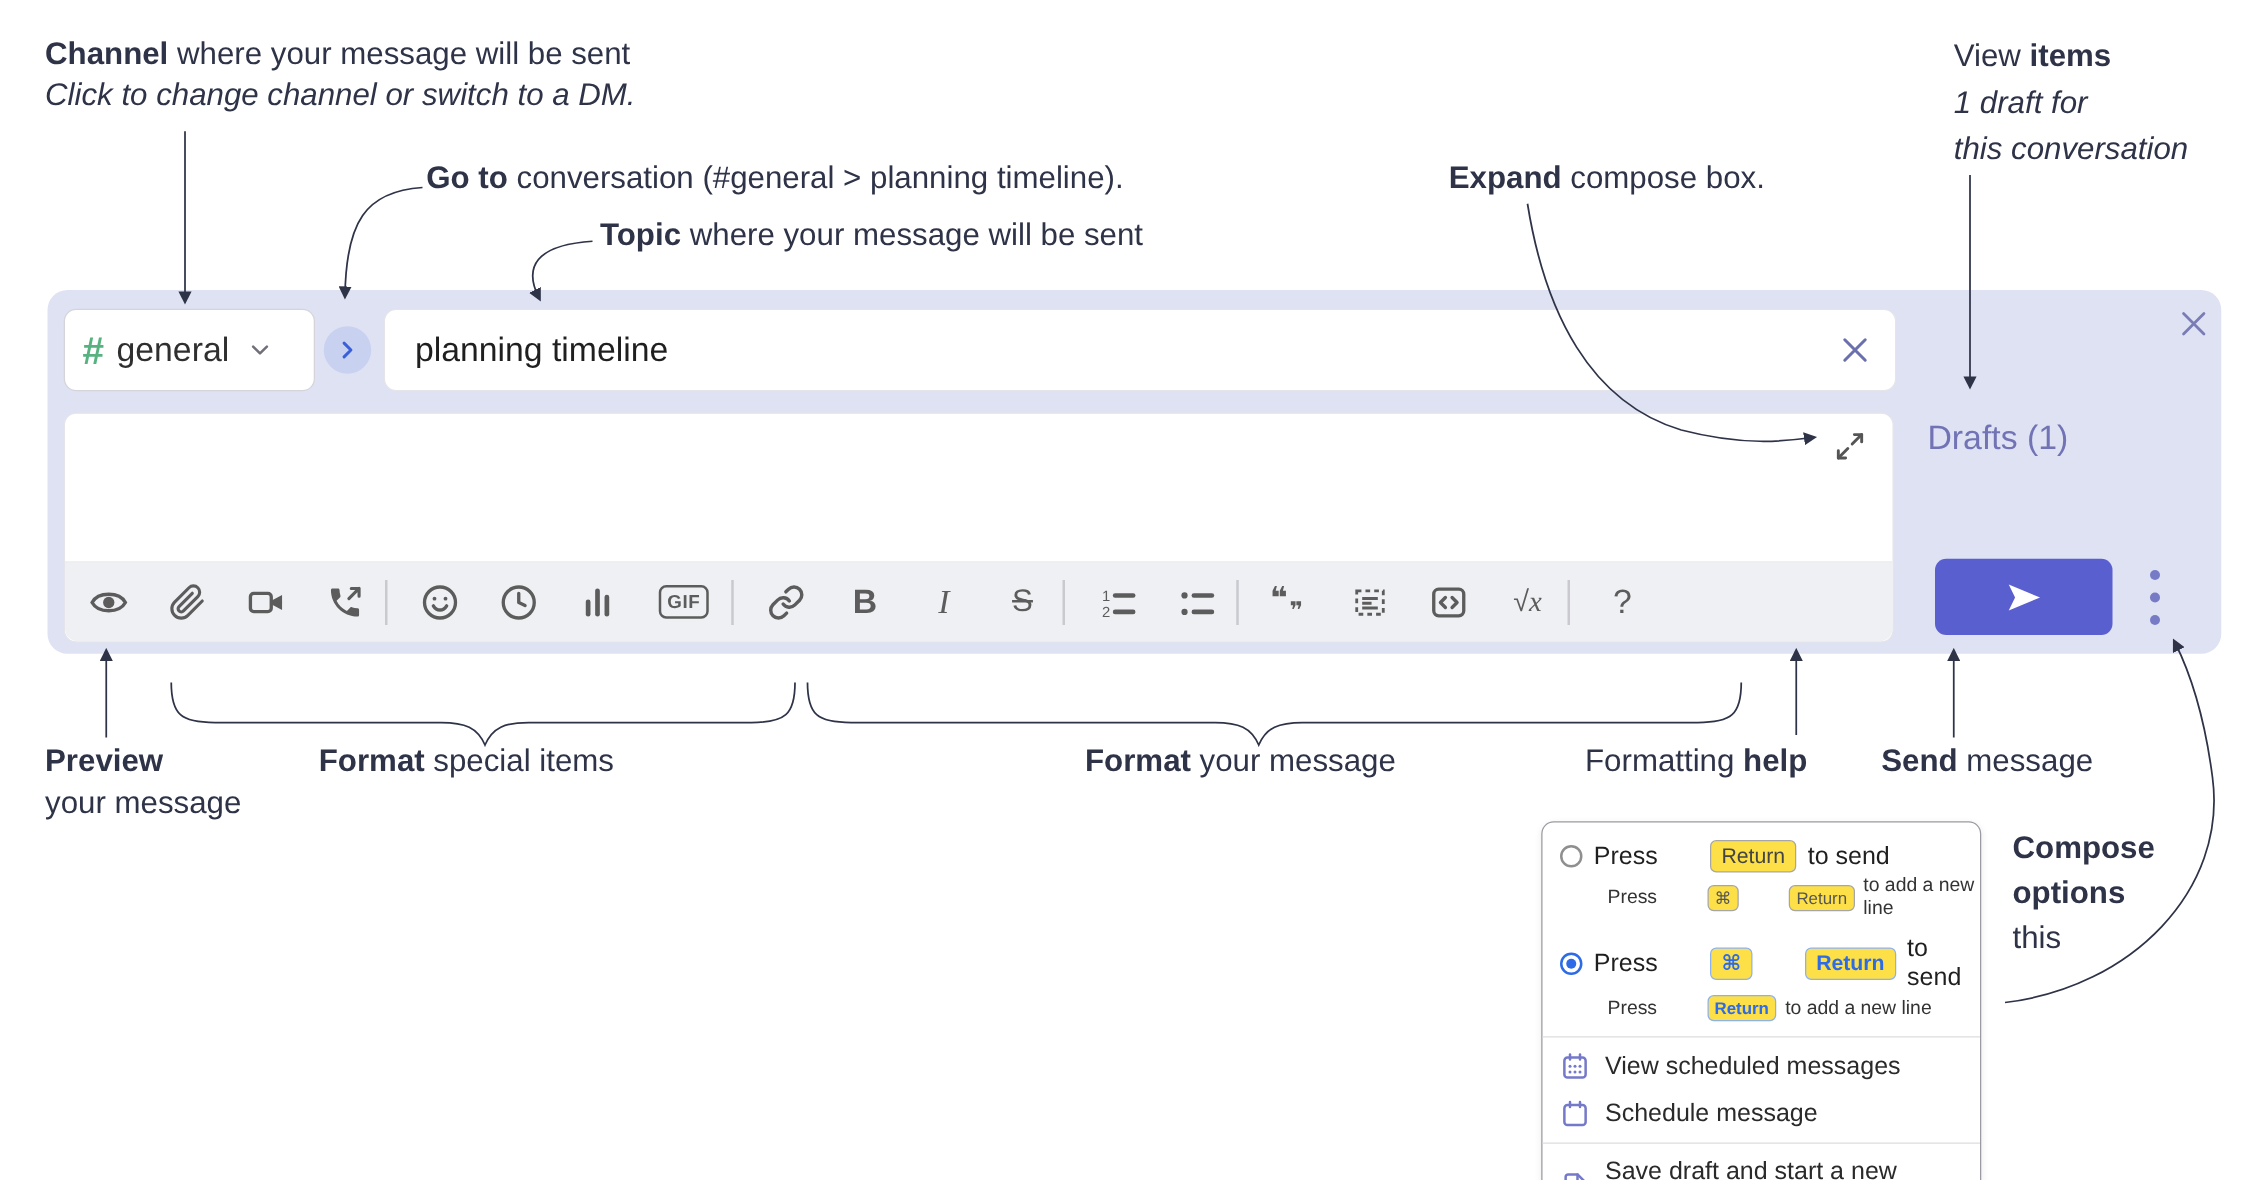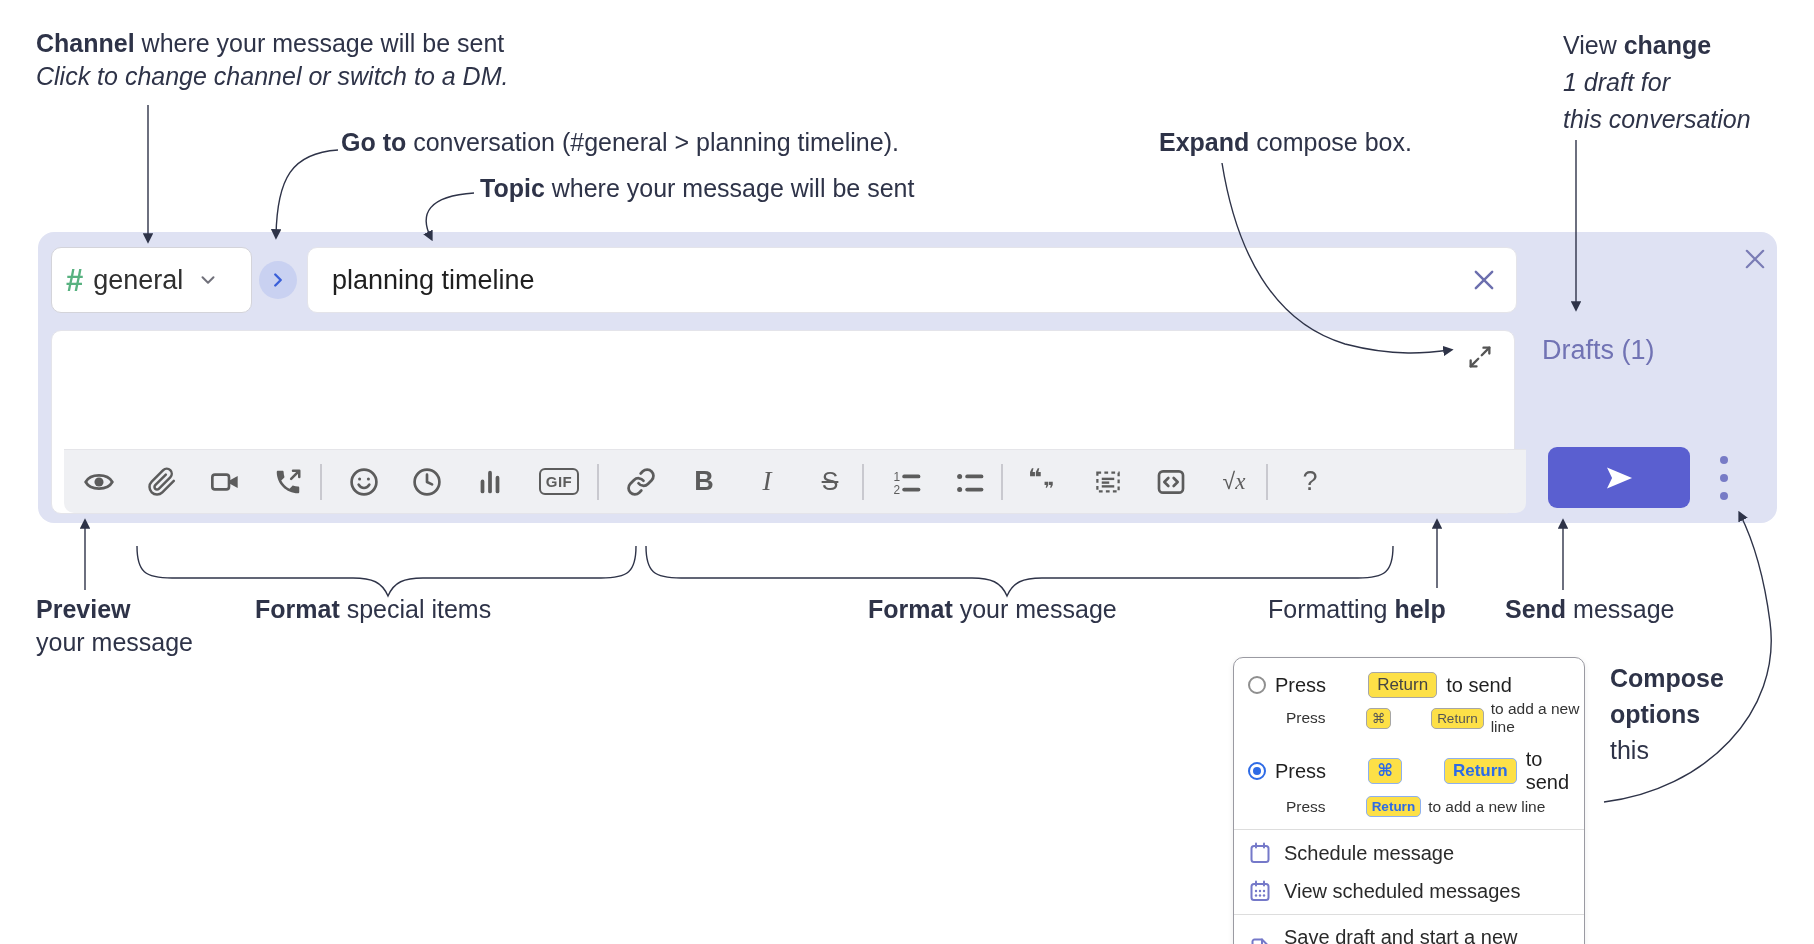--- a/index.html
+++ b/index.html
@@ -20,21 +20,21 @@
   .hash{color:var(--green);font-size:31px;font-weight:700;line-height:1;}
   .chan-name{font-size:27px;color:#2f2f2f;}
   .goto-btn{position:absolute;left:221px;top:29px;width:38px;height:38px;border-radius:50%;background:#c9d1f1;display:flex;align-items:center;justify-content:center;cursor:pointer;}
   .topic{position:absolute;left:269px;top:15px;width:1210px;height:66px;background:#fff;border:1px solid #e4e4ea;border-radius:10px;}
   .topic input{position:absolute;left:0;top:0;width:100%;height:100%;border:none;outline:none;background:transparent;font-family:inherit;font-size:27px;color:#1f1f1f;padding:0 60px 0 24px;}
   .topic .clear{position:absolute;right:18px;top:50%;transform:translateY(-50%);width:28px;height:28px;cursor:pointer;}
   .close-box{position:absolute;left:1703px;top:13px;width:28px;height:28px;cursor:pointer;}
   .msgbox{position:absolute;left:13px;top:98px;width:1464px;height:184px;background:#fff;border:1px solid #e4e4ea;border-radius:10px;}
   .placeholder{position:absolute;left:18px;top:18px;font-size:27px;color:#909090;}
   .expand{position:absolute;right:20px;top:12px;width:28px;height:28px;cursor:pointer;}
-  .toolbar{position:absolute;left:0;bottom:0;width:100%;height:64px;background:#eff0f3;border-top:1px solid #e5e5e9;border-radius:0 0 10px 10px;display:flex;align-items:center;padding-left:14px;margin-left:12px;}
+  .toolbar{position:absolute;left:0;bottom:0;width:100%;height:64px;background:#eff0f3;border-top:1px solid #e5e5e9;border-radius:0 0 10px 10px;display:flex;align-items:center;padding-left:14px;}
   .tb-btn{width:42px;height:46px;flex:0 0 42px;display:flex;align-items:center;justify-content:center;margin-right:21px;cursor:pointer;color:var(--icon);}
   .tb-div{width:2px;height:36px;background:#c9c9cf;margin:0 10px 0 -10px;flex:0 0 2px;margin-right:21px;}
   .g-bold{font-size:27px;font-weight:700;color:var(--icon);}
   .g-italic{font-size:27px;font-style:italic;font-family:"Liberation Serif","DejaVu Serif",serif;color:var(--icon);}
   .g-strike{font-size:25px;text-decoration:line-through;color:var(--icon);}
   .g-help{font-size:27px;color:var(--icon);}
   .g-gif{border:2px solid var(--icon);border-radius:6px;font-size:15px;font-weight:700;padding:3px 5px;color:var(--icon);letter-spacing:0.5px;}
   .g-formula{font-size:23px;color:var(--icon);}
   .g-formula i{font-family:"Liberation Serif","DejaVu Serif",serif;}
   .drafts{position:absolute;left:1504px;top:103px;font-size:27px;color:var(--drafts);cursor:pointer;}
@@ -67,21 +67,21 @@
 <div class="ann" style="left:341px;top:126px;">
   <b>Go to</b><span> conversation (#general &gt; planning timeline).</span>
 </div>
 <div class="ann" style="left:480px;top:172px;">
   <b>Topic</b><span> where your message will be sent</span>
 </div>
 <div class="ann" style="left:1159px;top:126px;">
   <b>Expand</b><span> compose box.</span>
 </div>
 <div class="ann" style="left:1563px;top:27px;line-height:37px;">
-  <div><span>View </span><b>change</b></div>
+  <div><span>View </span><b>items</b></div>
   <div class="it">1 draft for</div>
   <div class="it">this conversation</div>
 </div>
 <div class="ann" style="left:36px;top:593px;">
   <div><b>Preview</b></div>
   <div>your message</div>
 </div>
 <div class="ann" style="left:255px;top:593px;">
   <b>Format</b><span> special items</span>
 </div>
@@ -278,43 +278,43 @@
     <span class="key blue">⌘</span>
     <span class="key blue">Return</span>
     <span>to send</span>
   </div>
   <div class="p-sub">
     <span>Press</span>
     <span class="key sm blue">Return</span>
     <span>to add a new line</span>
   </div>
   <div class="p-div"></div>
-  <div class="p-item">
-    <svg width="24" height="24" viewBox="0 0 24 24" fill="none" stroke="#7579c9" stroke-width="2" stroke-linecap="round">
-        <rect x="3.5" y="5" width="17" height="16" rx="2.5"></rect>
-        <line x1="8" y1="2.5" x2="8" y2="6.5"></line>
-        <line x1="16" y1="2.5" x2="16" y2="6.5"></line>
-      </svg>
-    <span>Schedule message</span>
-  </div>
   <div class="p-item">
     <svg width="24" height="24" viewBox="0 0 24 24" fill="none" stroke="#7579c9" stroke-width="2" stroke-linecap="round">
         <rect x="3.5" y="5" width="17" height="16" rx="2.5"></rect>
         <line x1="8" y1="2.5" x2="8" y2="6.5"></line>
         <line x1="16" y1="2.5" x2="16" y2="6.5"></line>
         <g stroke-width="2.4">
           <line x1="8" y1="12" x2="8.01" y2="12"></line>
           <line x1="12" y1="12" x2="12.01" y2="12"></line>
           <line x1="16" y1="12" x2="16.01" y2="12"></line>
           <line x1="8" y1="16.5" x2="8.01" y2="16.5"></line>
           <line x1="12" y1="16.5" x2="12.01" y2="16.5"></line>
           <line x1="16" y1="16.5" x2="16.01" y2="16.5"></line>
         </g>
       </svg>
     <span>View scheduled messages</span>
+  </div>
+  <div class="p-item">
+    <svg width="24" height="24" viewBox="0 0 24 24" fill="none" stroke="#7579c9" stroke-width="2" stroke-linecap="round">
+        <rect x="3.5" y="5" width="17" height="16" rx="2.5"></rect>
+        <line x1="8" y1="2.5" x2="8" y2="6.5"></line>
+        <line x1="16" y1="2.5" x2="16" y2="6.5"></line>
+      </svg>
+    <span>Schedule message</span>
   </div>
   <div class="p-div"></div>
   <div class="p-item">
     <svg width="24" height="24" viewBox="0 0 24 24" fill="none" stroke="#7579c9" stroke-width="2" stroke-linecap="round" stroke-linejoin="round">
         <path d="M14 2.5H6.5a2 2 0 0 0-2 2v15a2 2 0 0 0 2 2h11a2 2 0 0 0 2-2V8z"></path>
         <polyline points="14,2.5 14,8 19.5,8"></polyline>
         <polyline points="9,14.5 11.2,16.7 15.2,12.2"></polyline>
       </svg>
     <span>Save draft and start a new message</span>
   </div>

